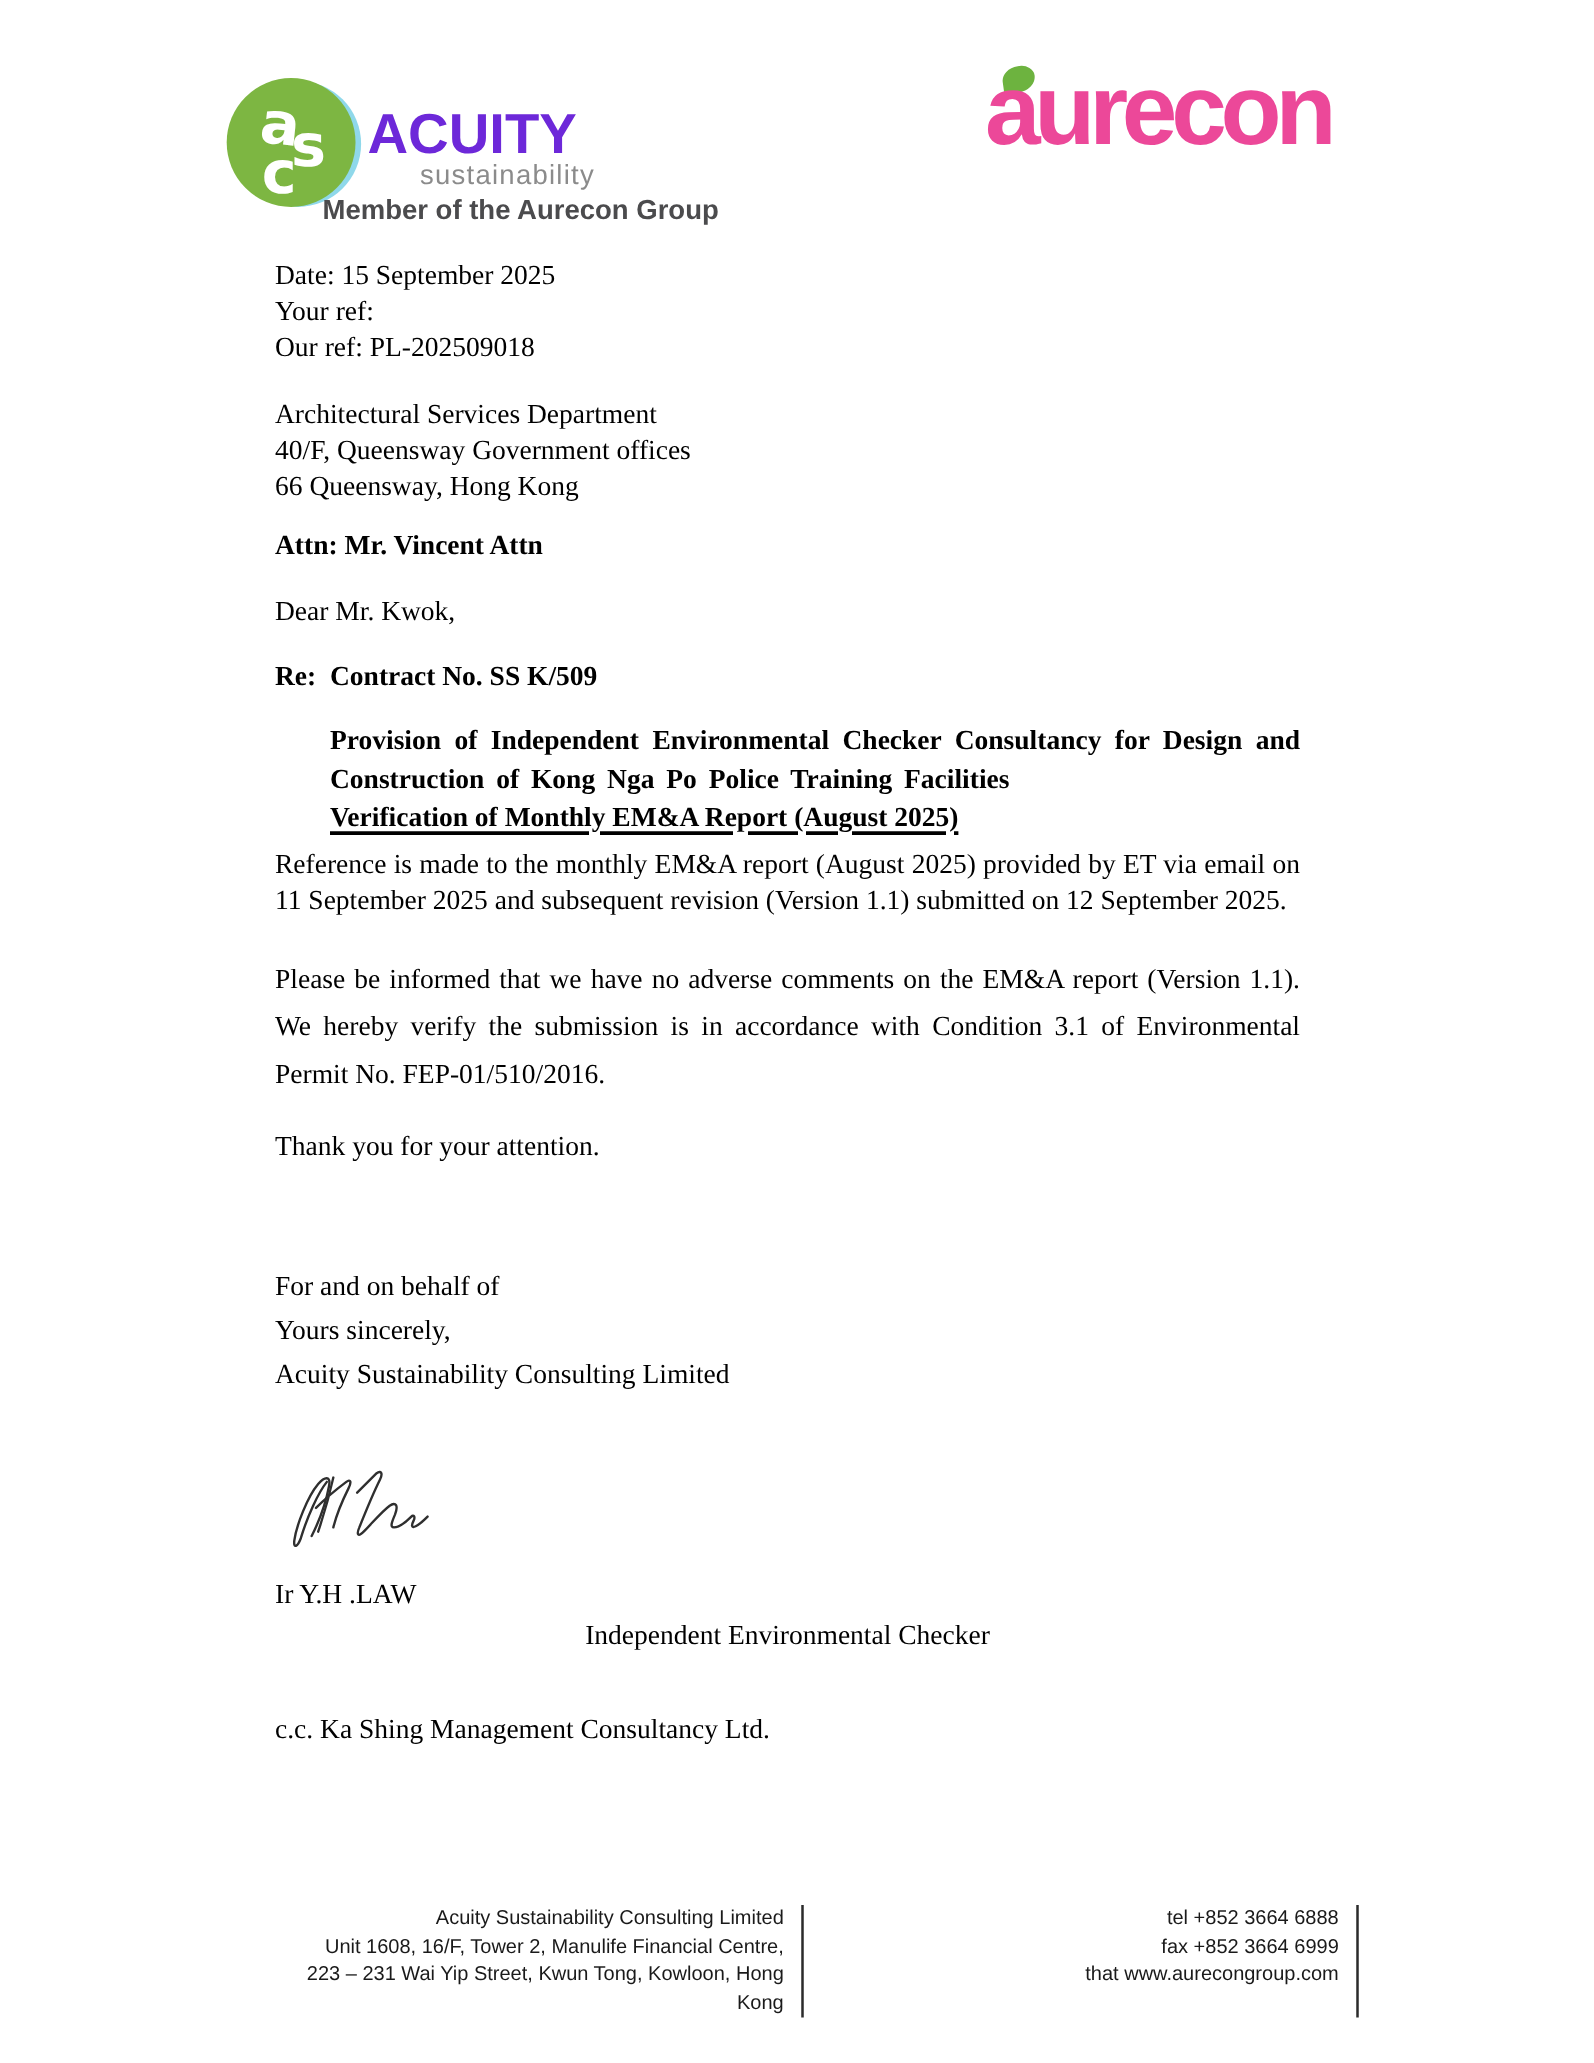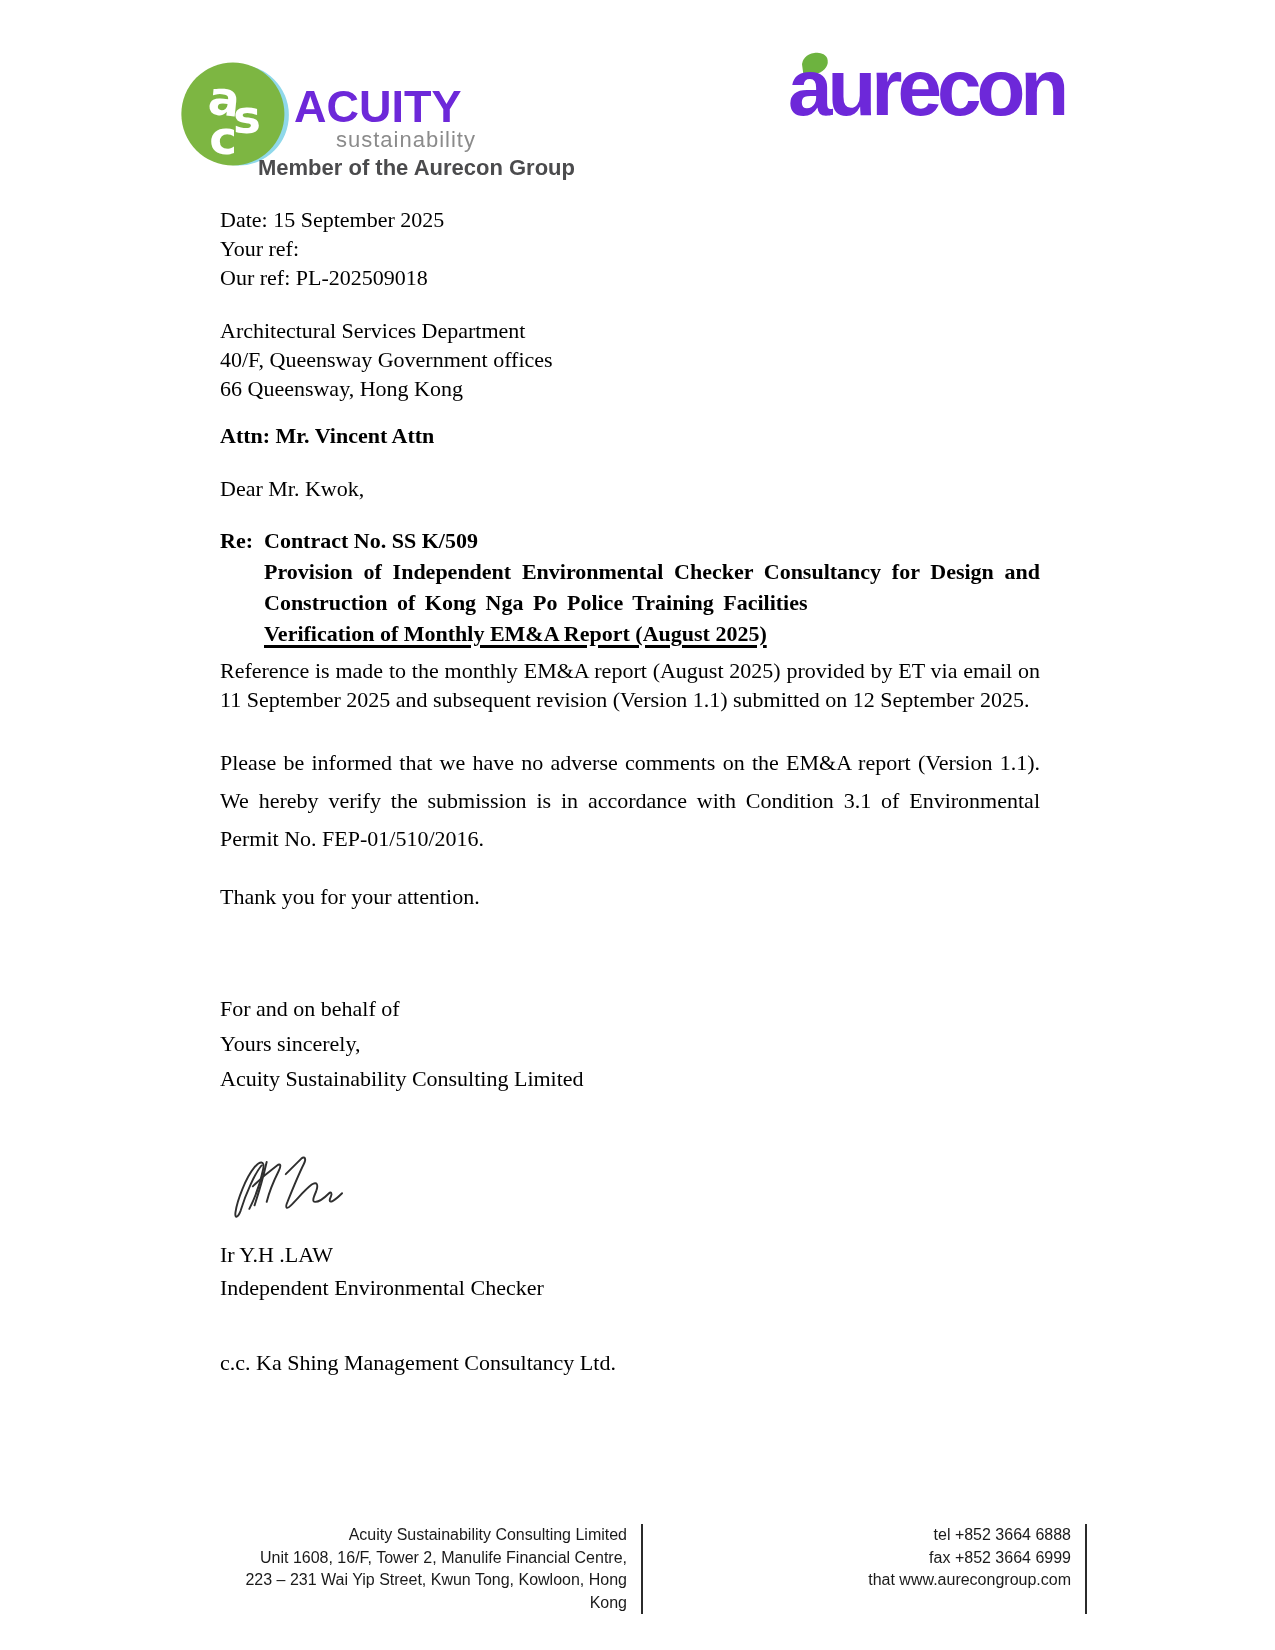--- a/index.html
+++ b/index.html
@@ -28,21 +28,21 @@
     font-size: 22px; font-weight: 400; color: #8b8b8b; line-height: 1; letter-spacing: 1px;
   }
   .member-line {
     position: absolute; left: 258px; top: 157px;
     font-family: "Liberation Sans", sans-serif;
     font-size: 22px; font-weight: 700; color: #4b4b4d; line-height: 1;
   }
   .aurecon-wordmark {
     position: absolute; left: 788px; top: 48px;
     font-family: "Liberation Sans", sans-serif;
-    font-size: 80px; font-weight: 800; color: #6d28d9;
+    font-size: 80px; font-weight: 800; color: #ec4899;
     letter-spacing: -5px; line-height: 1;
   }
   .aurecon-leaf {
     position: absolute; left: 802px; top: 53px;
     width: 26px; height: 21px; background: #6db33f;
     border-radius: 55% 45% 60% 0; transform: rotate(-8deg);
   }
 
   
   .content {
@@ -51,39 +51,39 @@
   }
   .meta-block div { line-height: 29px; }
   .recipient-block { margin-top: 24px; }
   .recipient-block div { line-height: 29px; }
   .attn-line { margin-top: 18px; font-weight: 700; }
   .salutation { margin-top: 24px; }
 
   .subject-block { margin-top: 22px; display: flex; font-weight: 700; line-height: 31px; }
   .subject-label { flex: 0 0 44px; }
   .subject-content { flex: 1; }
-  .subject-provision { text-align: justify; word-spacing: 4px; }
+  .subject-provision { text-align: justify; word-spacing: 4px; margin-top: 20px; }
   .subject-underlined {
     text-decoration: underline;
     text-decoration-thickness: 2.5px;
     text-underline-offset: 4px;
   }
 
   .para-1 { margin-top: 8px; line-height: 28.5px; text-align: justify; }
   .para-2 { margin-top: 30px; line-height: 38px; text-align: justify; }
   .thanks-line { margin-top: 24px; }
 
   .closing-block { margin-top: 80px; }
   .closing-block div { line-height: 35px; }
 
   .signature-wrap { margin-top: 52px; height: 78px; padding-left: 12px; }
   .signature-wrap svg { display: block; }
 
   .signer-name { margin-top: 12px; line-height: 33px; }
-  .signer-title { line-height: 33px; }
+  .signer-title { line-height: 33px; text-align: center; }
   .cc-line { margin-top: 44px; }
 
   
   .footer {
     position: absolute; left: 207px; bottom: 36px; width: 880px;
     display: flex; align-items: stretch;
     font-family: "Liberation Sans", sans-serif;
     font-size: 16px; line-height: 22.5px; color: #1a1a1a;
   }
   .footer-company {

